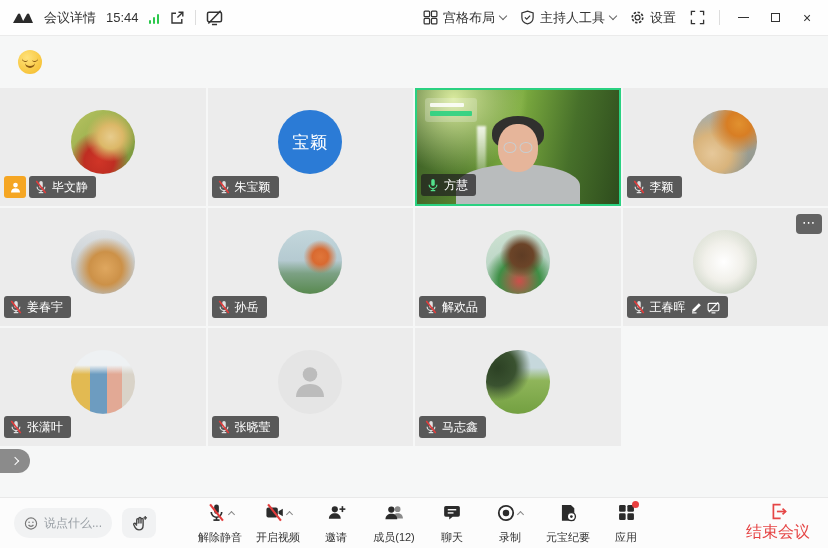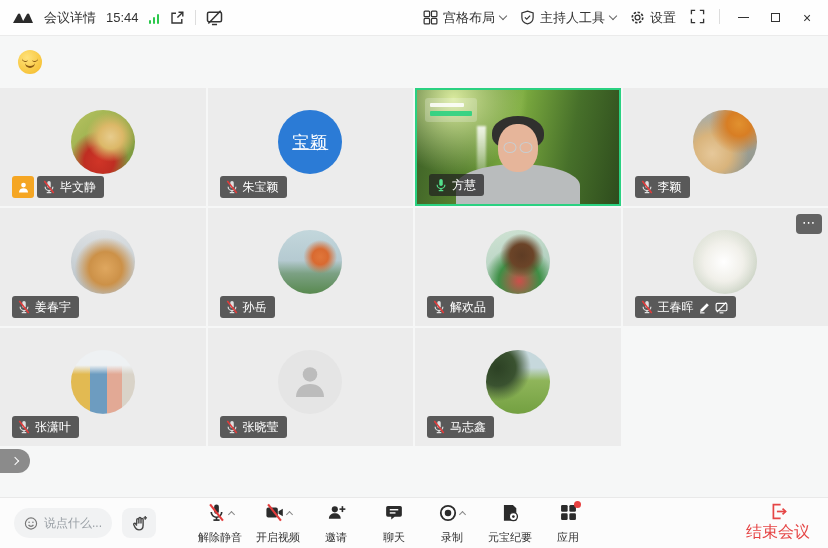--- a/index.html
+++ b/index.html
@@ -4,21 +4,21 @@
 <style>
   * { margin:0; padding:0; box-sizing:border-box; }
   html,body { width:828px; height:548px; overflow:hidden;
     font-family:"Liberation Sans","DejaVu Sans",sans-serif; background:#f6f7f7; }
   .window { position:relative; width:828px; height:548px; background:#f6f7f7; }
 
   
   .titlebar { position:absolute; top:0; left:0; right:0; height:36px; background:#fefefe;
     border-bottom:1px solid #ebebeb; display:flex; align-items:center; padding:0 12px; z-index:30;gap:20px; }
   .tb-left { display:flex; align-items:center; gap:10px; }
-  .tb-right { margin-left:auto; display:flex; align-items:flex-start; gap:14px; }
+  .tb-right { margin-left:auto; display:flex; align-items:center; gap:14px; }
   .tb-text { font-size:13px; color:#333; }
   .tb-item { display:flex; align-items:center; gap:5px; cursor:default; }
   .divider { width:1px; height:15px; background:#ddd; }
   .sig { display:flex; align-items:flex-end; gap:1.5px; height:12px; }
   .sig span { width:2.5px; background:#2bc84c; border-radius:1px; display:block; }
   .sig .s1{height:4px;} .sig .s2{height:7px;} .sig .s3{height:10px;}
   .icn { display:inline-block; vertical-align:middle; }
   .cv { display:inline-block; width:6px; height:6px; border-top:1.5px solid #666; border-right:1.5px solid #666; }
   .cv-down { transform:rotate(135deg); margin-top:-3px; }
   .cv-up { transform:rotate(-45deg); margin-top:3px; }
@@ -34,24 +34,24 @@
   .reaction i { position:absolute; width:6px; height:4px; border-bottom:1.8px solid #8a5a14; border-radius:0 0 6px 6px; }
   .reaction .e1{ left:4px; top:8px; transform:rotate(8deg);} .reaction .e2{ right:4px; top:8px; transform:rotate(-8deg);}
   .reaction .m { position:absolute; left:7px; top:12px; width:10px; height:6px; border-bottom:2px solid #8a5a14; border-radius:0 0 10px 10px; }
 
   .vgrid { position:absolute; top:52px; left:0; width:828px; display:grid;
     grid-template-columns:repeat(4,1fr); grid-auto-rows:118px; gap:2px; }
   .cell { position:relative; background:#ececec; overflow:hidden; }
   .cell.active { border:2px solid #2ad181; }
 
   .avatar { position:absolute; left:50%; top:50%; transform:translate(-50%,-58%); width:64px; height:64px;
-    border-radius:50%; overflow:hidden;text-decoration:underline; }
+    border-radius:50%; overflow:hidden; }
   .avatar.txt { display:flex; align-items:center; justify-content:center; color:#fff; font-size:17px; letter-spacing:1px; }
 
-  .plates { position:absolute; left:12px; bottom:8px; display:flex; align-items:center; gap:3px; z-index:4; }
+  .plates { position:absolute; left:4px; bottom:8px; display:flex; align-items:center; gap:3px; z-index:4; }
   .host-badge { width:22px; height:22px; border-radius:3px; background:#f5a623; display:flex; align-items:center; justify-content:center; }
   .plate { height:22px; display:flex; align-items:center; gap:4px; background:rgba(32,32,32,.72);
     border-radius:3px; padding:0 8px 0 5px; color:#fff; font-size:12px; white-space:nowrap; }
   .more-btn { position:absolute; top:6px; right:6px; width:26px; height:20px; border-radius:4px;
     background:rgba(80,80,80,.88); color:#fff; font-size:13px; line-height:17px; text-align:center; letter-spacing:1px; z-index:5; }
 
   
   .av-biwenjing { background:
     radial-gradient(circle at 62% 42%, #e7cc8d 0%, #dcb868 22%, rgba(220,184,104,0) 46%),
     radial-gradient(circle at 44% 80%, #d03527 0%, #bf2d22 24%, rgba(191,45,34,0) 48%),
@@ -542,20 +542,28 @@
 
       <div class="tbtn">
         <span class="irow">
           <svg width="19" height="17" style="color:#2b2b2b">
               <use href="#i-invite"></use>
             </svg>
         </span>
         <span class="lbl">邀请</span>
       </div>
 
+      <div class="tbtn">
+        <span class="irow">
+          <svg width="21" height="17" style="color:#2b2b2b">
+              <use href="#i-members"></use>
+            </svg>
+        </span>
+        <span class="lbl">成员(12)</span>
+      </div>
 
       <div class="tbtn">
         <span class="irow">
           <svg width="18" height="17" style="color:#2b2b2b">
               <use href="#i-chat"></use>
             </svg>
         </span>
         <span class="lbl">聊天</span>
       </div>
 

